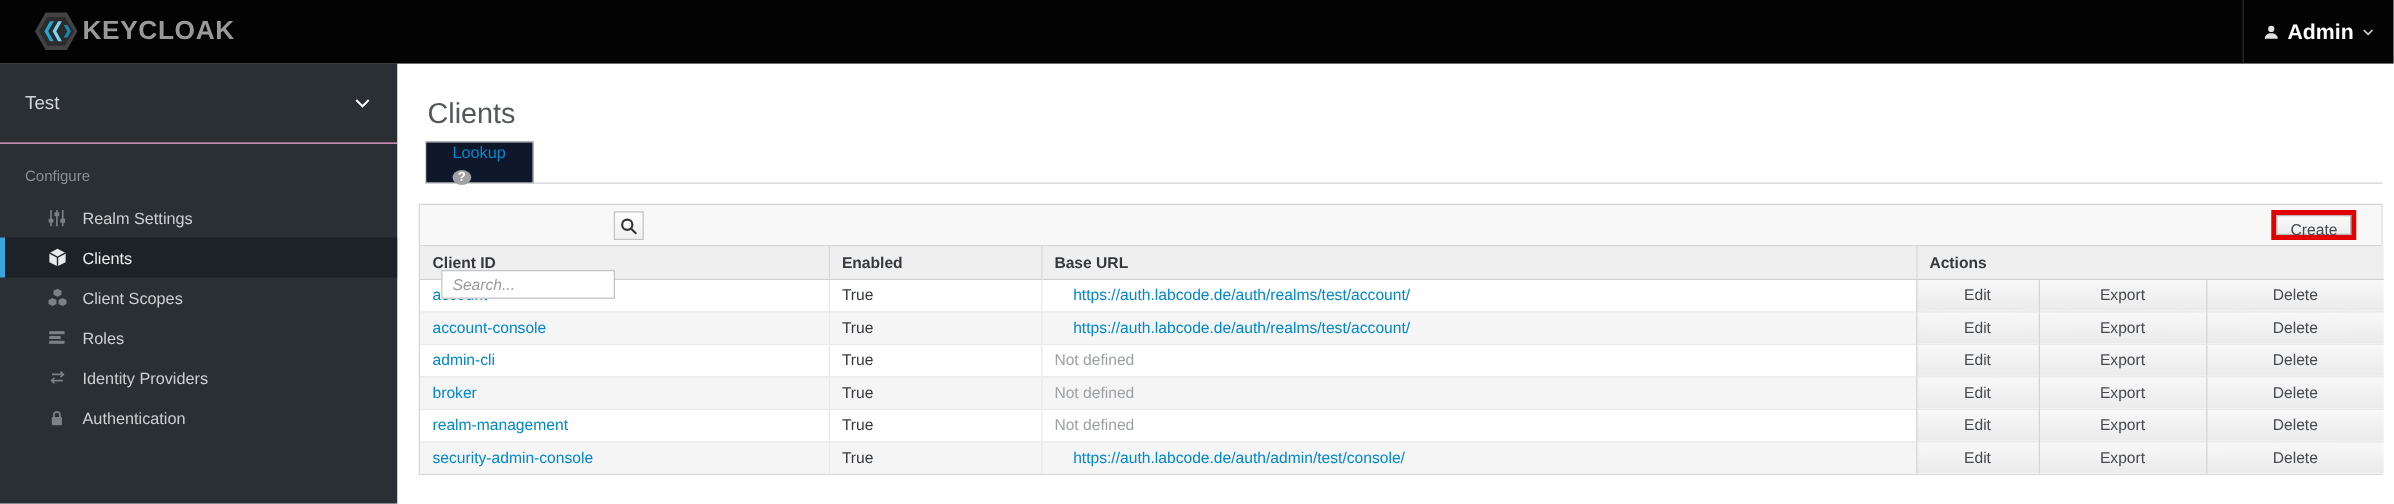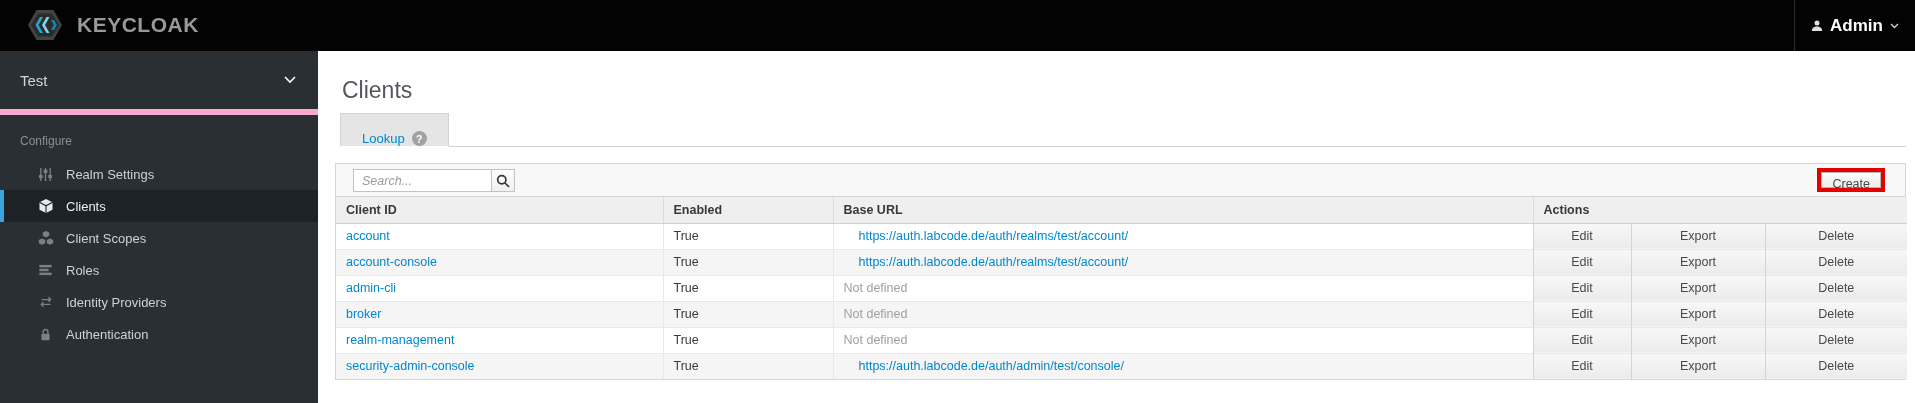--- a/index.html
+++ b/index.html
@@ -9,21 +9,21 @@
     background: #ffffff;
     position: relative;
     overflow: hidden;
   }
 
   
   .topbar {
     position: absolute; top: 0; left: 0; width: 1915px; height: 51px;
     background: #030303;
   }
-  .logo { position: absolute; left: 28px; top: 9px; display: flex; align-items: flex-start; gap: 15px; }
+  .logo { position: absolute; left: 28px; top: 9px; display: flex; align-items: flex-start; gap: 4px; }
   .logo-text {
     font-size: 21px; font-weight: 800; letter-spacing: 0.5px;
     color: #999999; line-height: 32px;
   }
   .user-menu {
     position: absolute; left: 1794px; top: 0; height: 51px;
     display: flex; align-items: center; gap: 7px;
     padding: 0 18px 0 16px;
     border-left: 1px solid #2c2c2c;
     color: #ffffff; font-size: 17px; font-weight: 600;
@@ -31,21 +31,21 @@
   }
 
   
   .sidebar {
     position: absolute; top: 51px; left: 0; width: 318px; bottom: 0;
     background: #2a2f34;
   }
   .realm-selector {
     height: 64px; display: flex; align-items: center; justify-content: space-between;
     padding: 0 22px 0 20px;
-    border-bottom: 6px solid #f9a8d4;
+    border-bottom: 1px solid #f9a8d4;
     color: #d3d5d6; font-size: 15px; cursor: pointer;
   }
   .section-label {
     margin: 19px 0 10px 20px;
     color: #8b8e91; font-size: 12px;
   }
   .nav-item {
     position: relative; height: 32px;
     display: flex; align-items: center;
     padding-left: 37px;
@@ -64,27 +64,27 @@
   .page-title {
     margin: 26px 0 0 24px;
     font-size: 23px; line-height: 27px; font-weight: 400; color: #54585c;
   }
   .tabs {
     margin: 9px 9px 0 22px;
     border-bottom: 1px solid #d2d2d2;
     height: 34px;
   }
   .tab {
-    display: inline-flex; align-items: flex-end; gap: 7px;
+    display: inline-flex; align-items: flex-start; gap: 7px;
     height: 34px; padding: 0 21px;
     position: relative; top: 0;
-    background: #e5e5e5;
+    background: #0f172a;
     border: 1px solid #d2d2d2; border-bottom: 1px solid #ffffff;
     margin-bottom: -1px;
-    color: #0088ce; font-size: 13px; cursor: pointer;
+    color: #0088ce; font-size: 13px; cursor: pointer; flex-direction: column;
   }
   .help-badge {
     width: 15px; height: 15px; border-radius: 50%;
     background: #9fa1a3; color: #ffffff;
     font-size: 10.5px; font-weight: 700;
     display: inline-flex; align-items: center; justify-content: center;
   }
 
   .table-wrap {
     margin: 16px 9px 0 17px;
@@ -95,20 +95,21 @@
     background: #f8f8f8;
     border-bottom: 1px solid #d6d6d6;
   }
   .search-group { position: absolute; left: 17px; top: 5px; display: flex; }
   .search-input {
     width: 139px; height: 23px;
     border: 1px solid #c3c3c3; background: #fff;
     padding: 0 8px; font-size: 12.5px; font-style: italic;
     font-family: "Liberation Sans", sans-serif; color: #555;
     outline: none;
+    margin-top: 47px;
   }
   .search-input::placeholder { color: #9a9a9a; font-style: italic; }
   .search-btn {
     width: 24px; height: 23px; margin-left: -1px;
     border: 1px solid #c3c3c3;
     background: linear-gradient(#fdfdfd, #f0f0f0);
     display: flex; align-items: center; justify-content: center;
     cursor: pointer;
   }
   .create-annotation {

